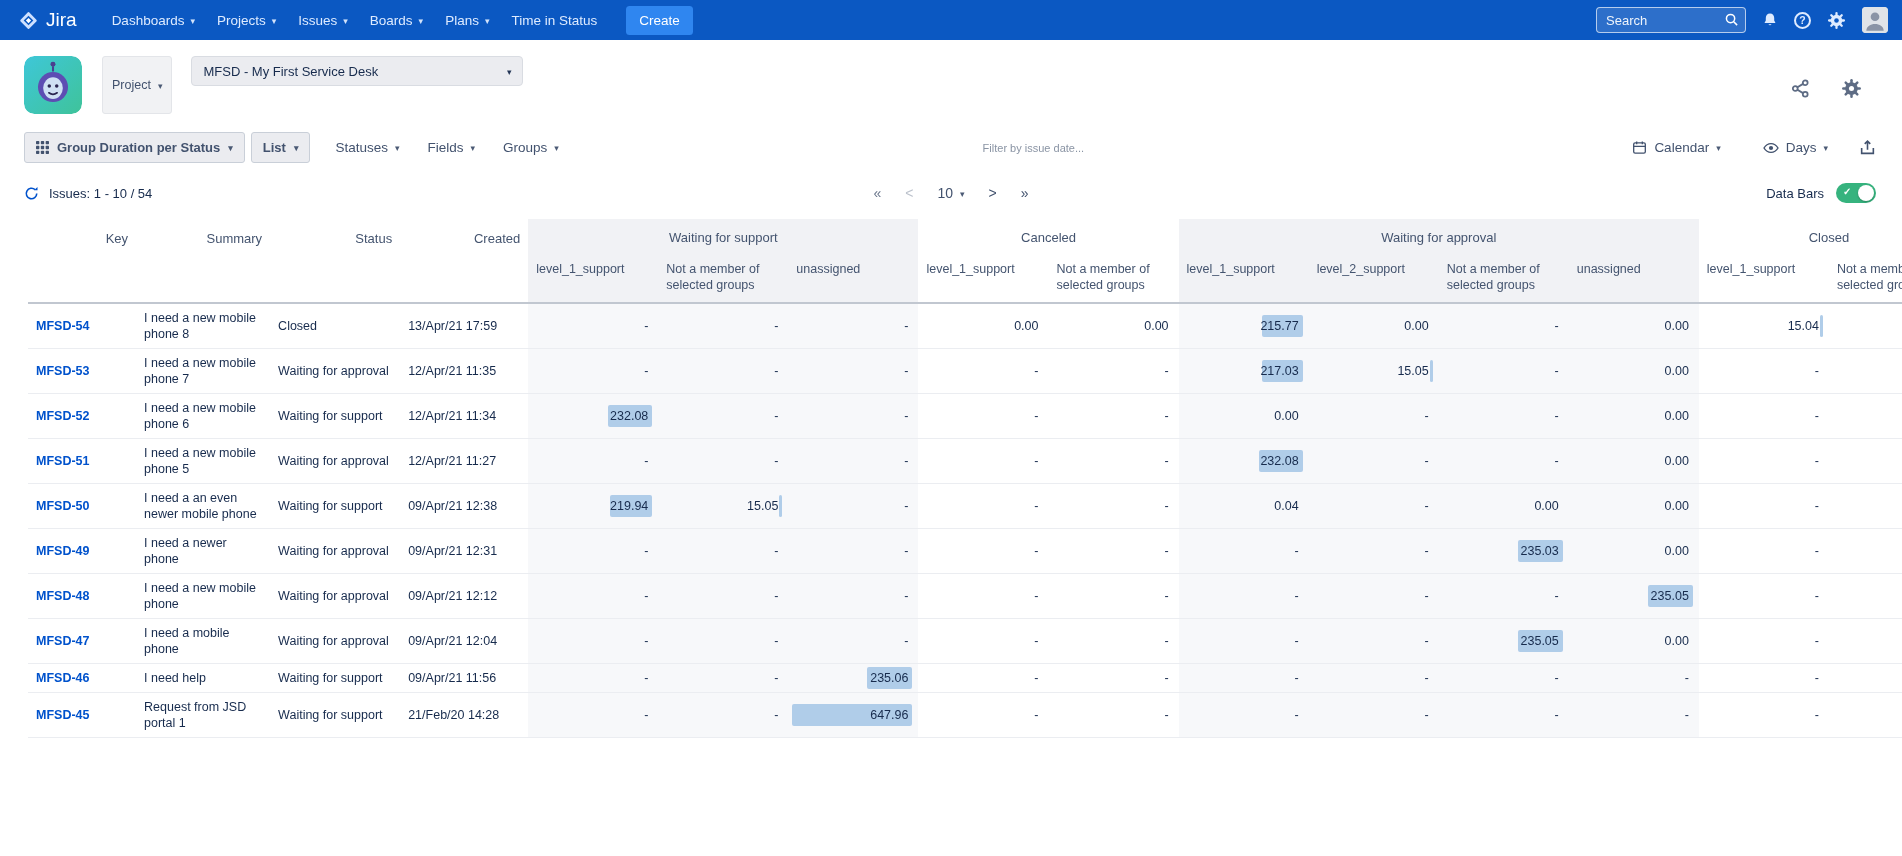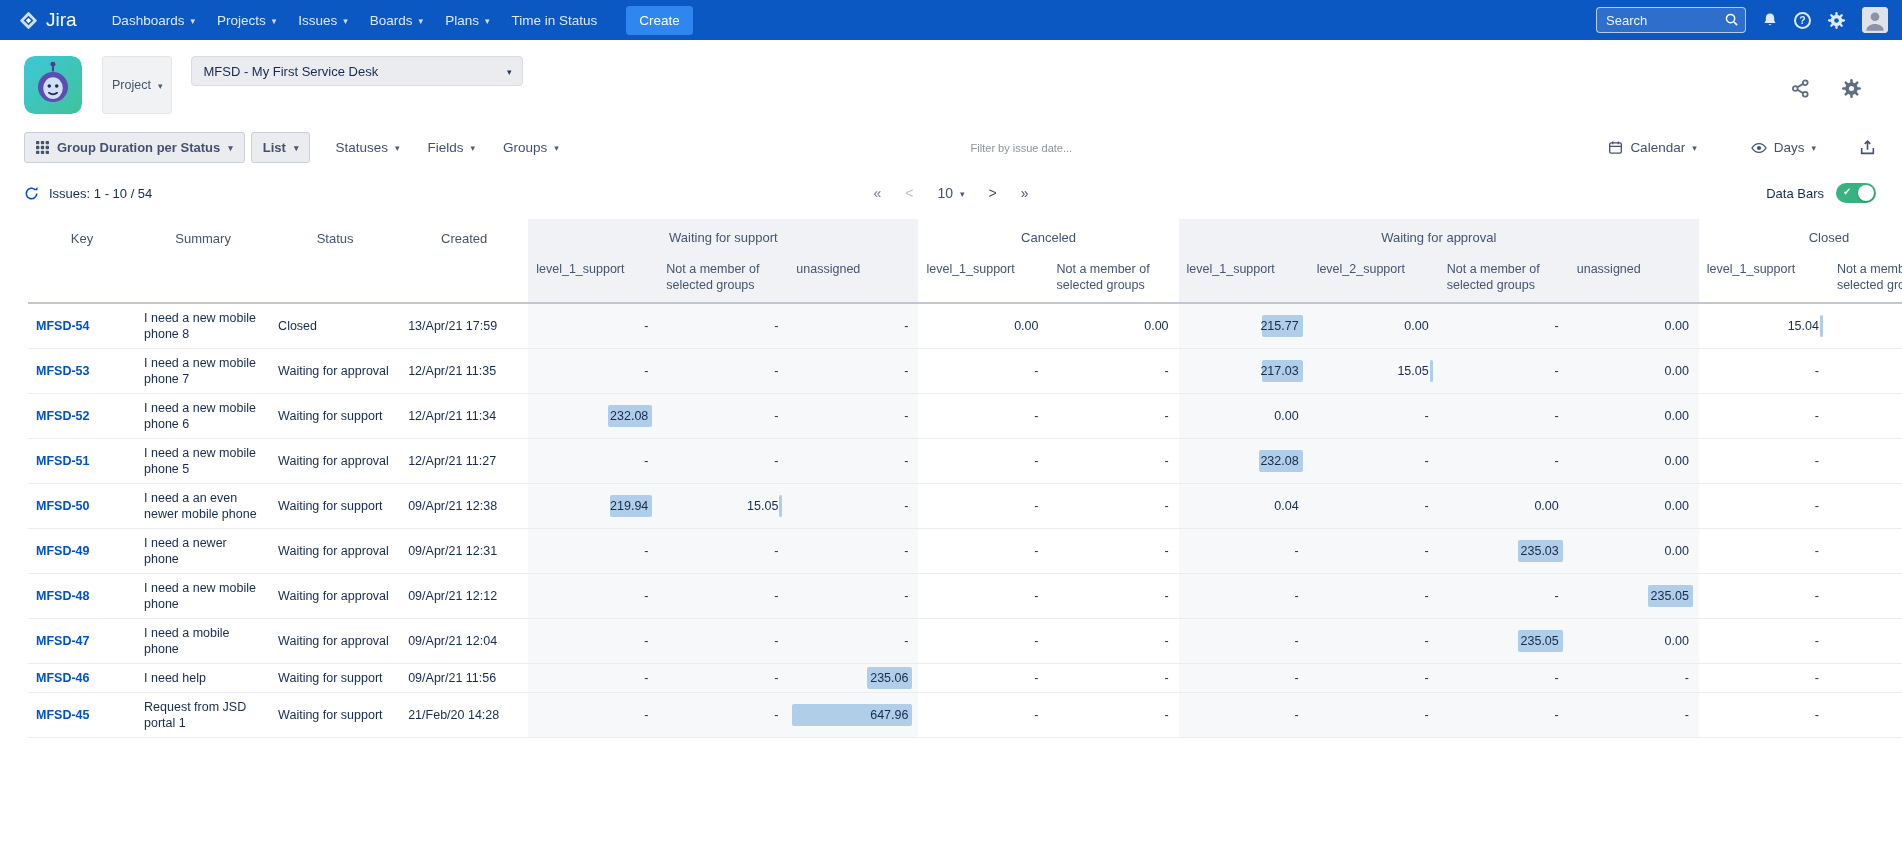--- a/index.html
+++ b/index.html
@@ -47,40 +47,40 @@
   
   .toolbar{display:flex;align-items:center;padding:8px 26px 8px 24px;gap:6px}
   .btn-gray{display:inline-flex;align-items:center;gap:8px;background:#ebecf0;border:1px solid #c9cfd8;
             border-radius:3px;padding:7px 11px;font-weight:bold;font-size:13px;color:var(--muted);cursor:pointer;white-space:nowrap}
   .dd-plain{display:inline-flex;align-items:center;gap:7px;padding:7px 11px;font-size:13.5px;
             color:var(--muted);cursor:pointer;white-space:nowrap}
   .sp{flex:1}
   .filter-input{border:none;outline:none;background:transparent;font-size:11px;width:230px;
                 color:var(--text);font-family:inherit}
   .filter-input::placeholder{color:#8a94a4}
-  .tb-right{display:flex;align-items:center;gap:32px;color:var(--muted)}
+  .tb-right{display:flex;align-items:center;gap:20px;color:var(--muted)}
 
   
   .pagerrow{display:flex;align-items:center;padding:12px 26px 8px 24px;position:relative}
   .issues{display:flex;align-items:center;gap:10px;font-size:13px;color:var(--text)}
   .pager{position:absolute;left:50%;transform:translateX(-50%);display:flex;align-items:center;gap:24px;font-size:14px}
   .pg{cursor:pointer;color:var(--subtle)}
   .pg.disabled{color:#bcc2cc;cursor:default}
   .pg-size{display:flex;align-items:center;gap:7px;color:var(--muted);cursor:pointer}
   .databars{margin-left:auto;display:flex;align-items:center;gap:12px;font-size:13px}
   .toggle{width:40px;height:20px;border-radius:11px;background:var(--toggle_on);position:relative;cursor:pointer}
   .toggle .knob{position:absolute;right:2px;top:2px;width:16px;height:16px;border-radius:50%;background:#fff;
                 box-shadow:0 1px 2px rgba(0,0,0,.25)}
   .toggle .tick{position:absolute;left:7px;top:3px;color:#fff;font-size:10px;font-weight:bold}
 
   
   .table-wrap{overflow:hidden;padding-left:28px;margin-top:8px}
   table{border-collapse:collapse;table-layout:fixed;width:1931px}
   th,td{padding:6px 8px}
-  .th-fixed{text-align:center;vertical-align:top;font-weight:normal;color:#44546F;font-size:13px;
+  .th-fixed{text-align:right;vertical-align:top;font-weight:normal;color:#44546F;font-size:13px;
             padding-top:12px;border-bottom:2px solid #c1c7d0;cursor:pointer}
   .th-group{text-align:center;font-weight:normal;color:#44546F;font-size:13px;height:36px}
   .th-sub{text-align:left;vertical-align:top;font-weight:normal;color:#44546F;font-size:12.5px;
           height:48px;line-height:16px;border-bottom:2px solid #c1c7d0;cursor:pointer;padding-right:10px}
   .shaded{background:var(--shaded_header)}
   .shaded-body{background:var(--shaded_body)}
   tbody td{border-bottom:1px solid #ebedf1;vertical-align:middle;font-size:12.5px;line-height:16px}
   td.key a{color:var(--link);text-decoration:none;font-weight:700}
   td.status,td.created{white-space:nowrap;overflow:hidden}
   td.num{text-align:right;position:relative;padding-right:10px}

